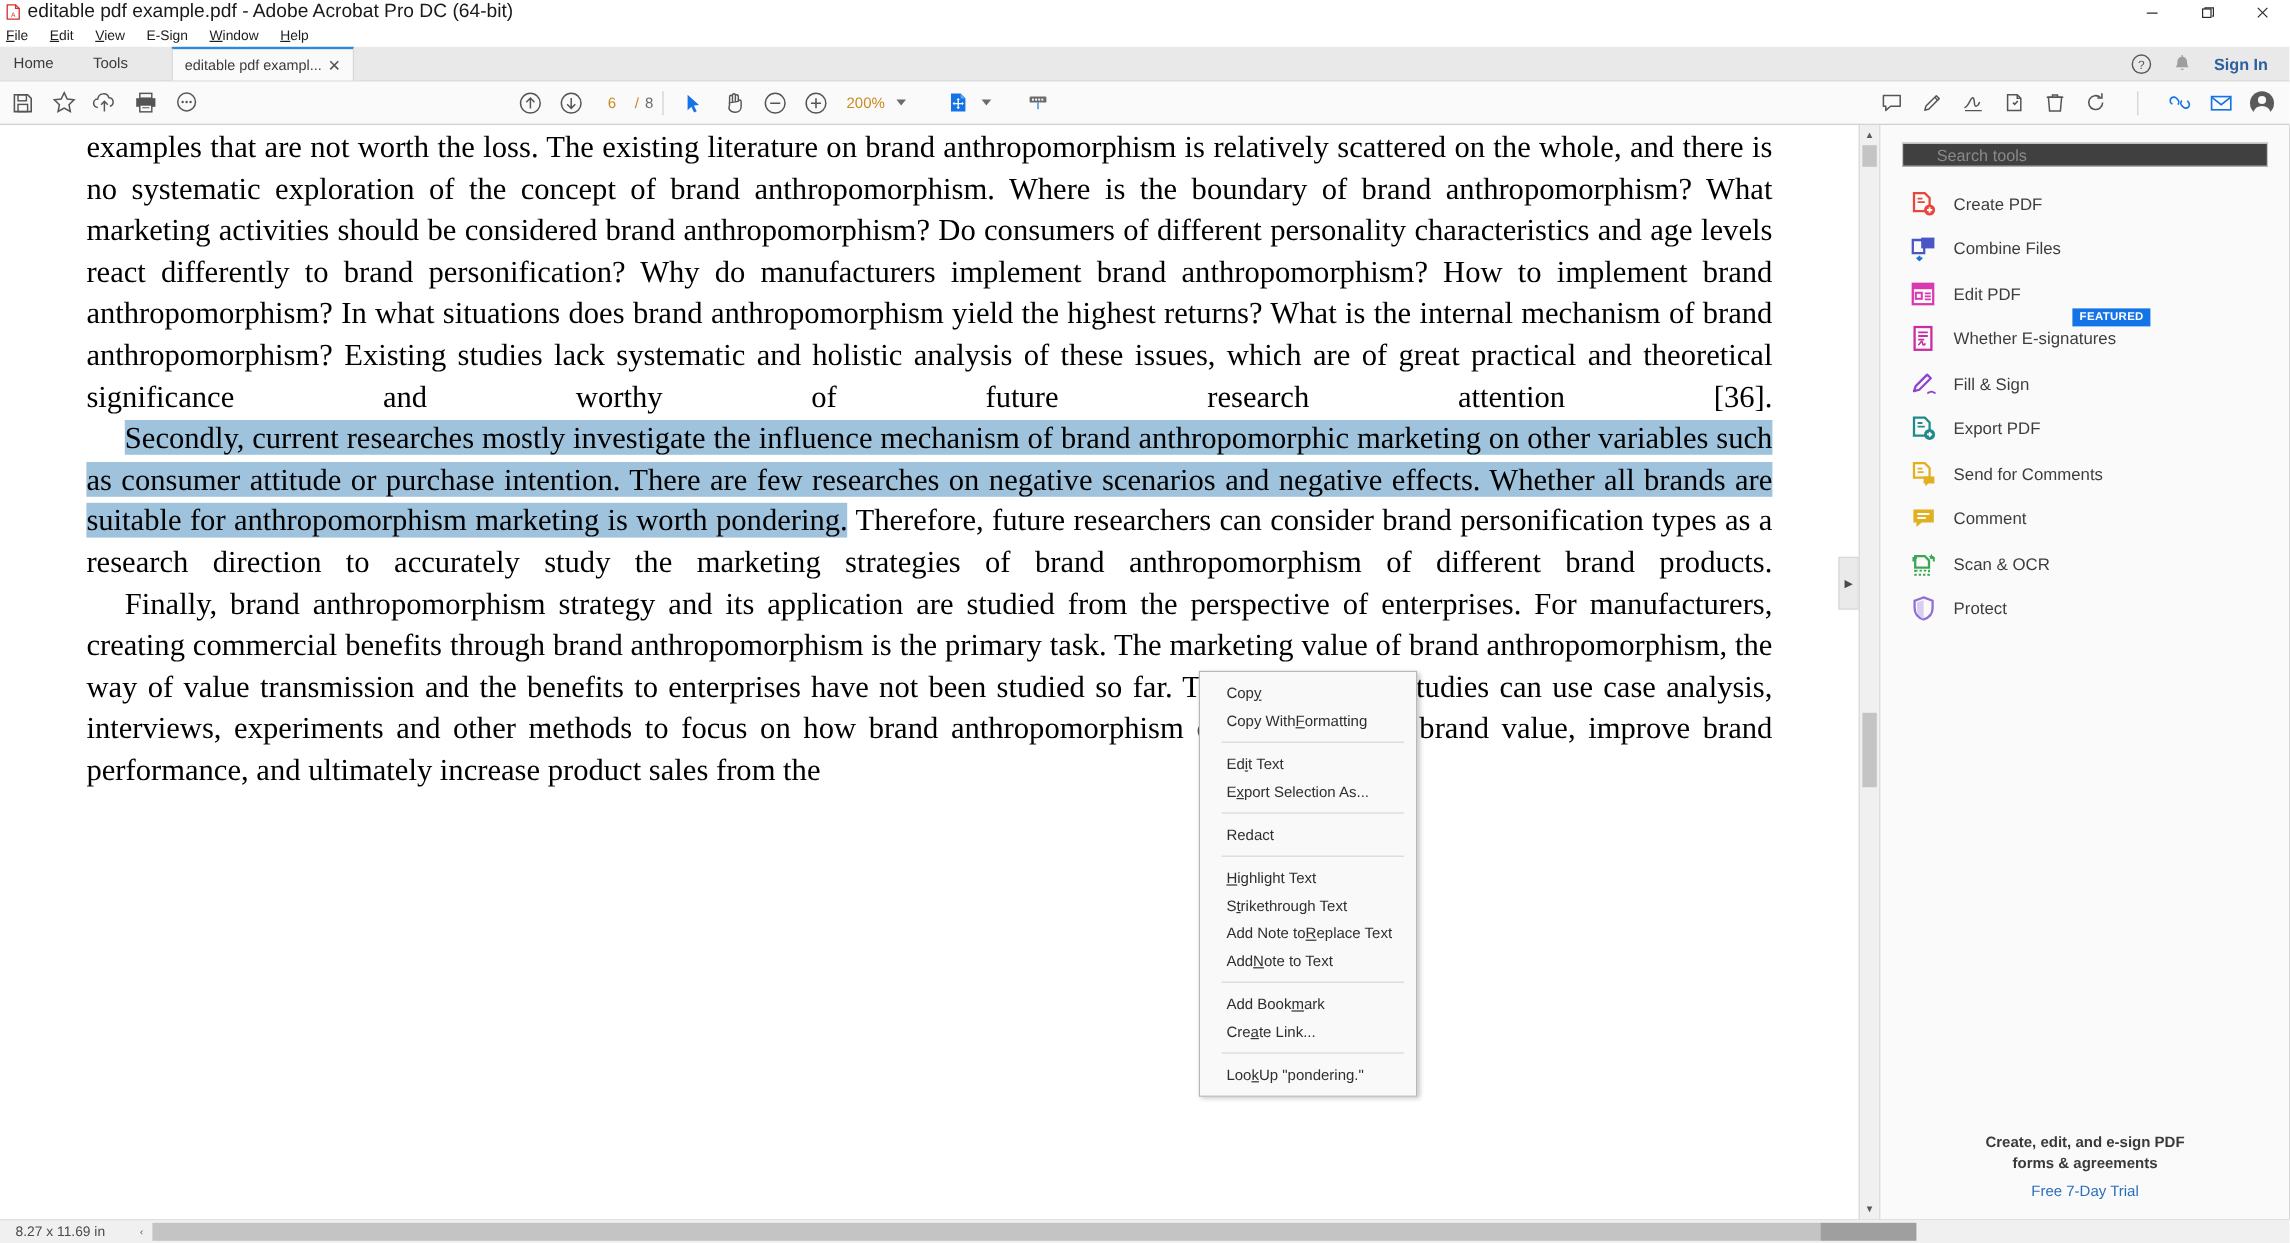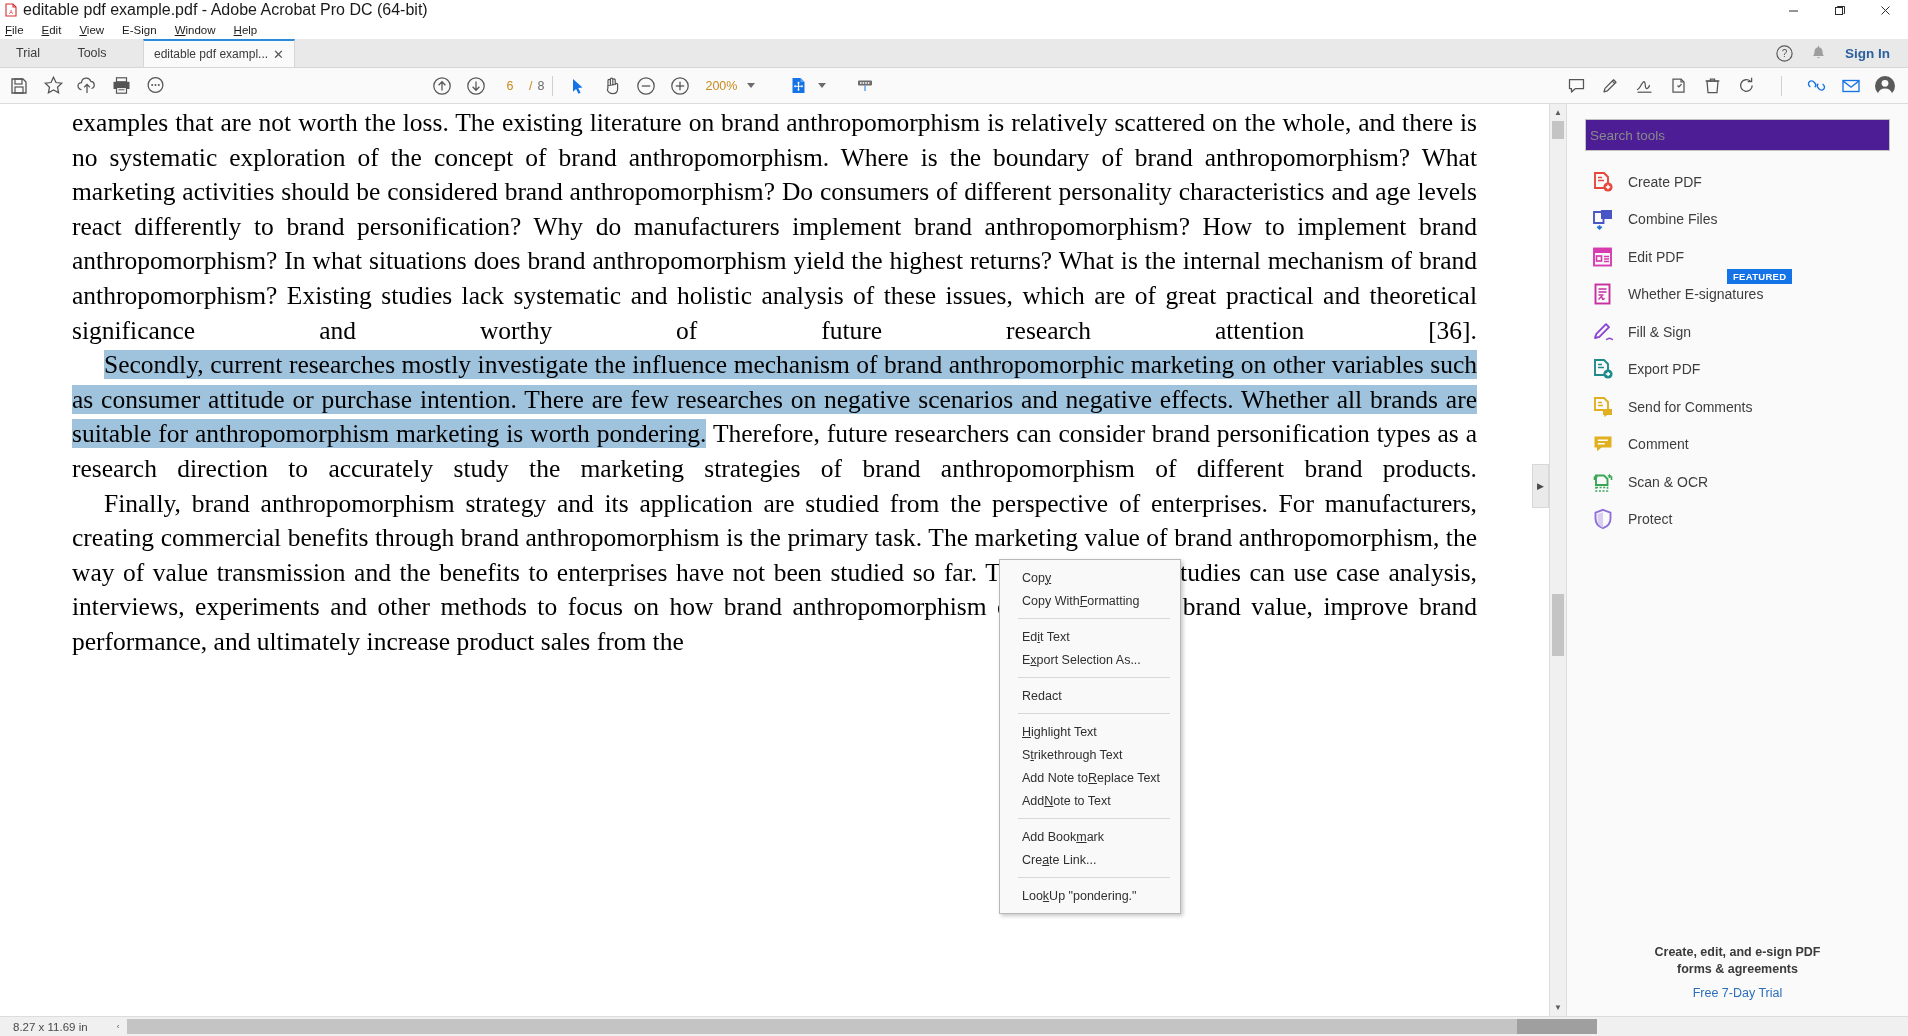--- a/index.html
+++ b/index.html
@@ -142,22 +142,22 @@
     background: #eaeaea; border: 1px solid #d8d8d8; display: flex;
     align-items: center; justify-content: center; color: #4a4a4a; font-size: 9px;
   }
 
   
   .tools-panel {
     width: 342px; background: #fafafa; border-left: 1px solid #dcdcdc;
     position: relative; flex: none; display: flex; flex-direction: column;
   }
   .search-tools {
-    margin: 15px 18px 0 18px; height: 32px; border: 1px solid #c2c2c2;
-    background: #4c1d95; display: flex; align-items: center; padding: 0 4px;
+    margin: 15px 18px 0 18px; height: 20px; border: 1px solid #c2c2c2;
+    background: #404040; display: flex; align-items: center; padding: 0 28px;
     font-size: 13.5px; color: #8a8a8a;
   }
   .tool-list { margin-top: 12px; }
   .tool-item {
     display: flex; align-items: center; height: 37.5px; padding-left: 25px;
     position: relative;
   }
   .tool-ico { width: 22px; height: 22px; flex: none; margin-right: 14px; position: relative; }
   .tool-label { font-size: 14px; color: #3d3d3d; white-space: nowrap; }
   .featured-badge {
@@ -241,21 +241,21 @@
   <div class="mi"><u>F</u>ile</div>
   <div class="mi"><u>E</u>dit</div>
   <div class="mi"><u>V</u>iew</div>
   <div class="mi">E-Sign</div>
   <div class="mi"><u>W</u>indow</div>
   <div class="mi"><u>H</u>elp</div>
 </div>
 
 <div class="tabstrip">
   <div class="home-tools">
-    <div class="ht-btn">Trial</div>
+    <div class="ht-btn">Home</div>
     <div class="ht-btn tools">Tools</div>
   </div>
   <div class="doc-tab">
     <span class="label">editable pdf exampl...</span>
     <span class="tab-close">✕</span>
   </div>
   <div class="right-area">
     <div class="ts-icon">
       <svg width="19" height="19" viewBox="0 0 19 19">
         <circle cx="9.5" cy="9.5" r="7.6" fill="none" stroke="currentColor" stroke-width="1.2"></circle>

